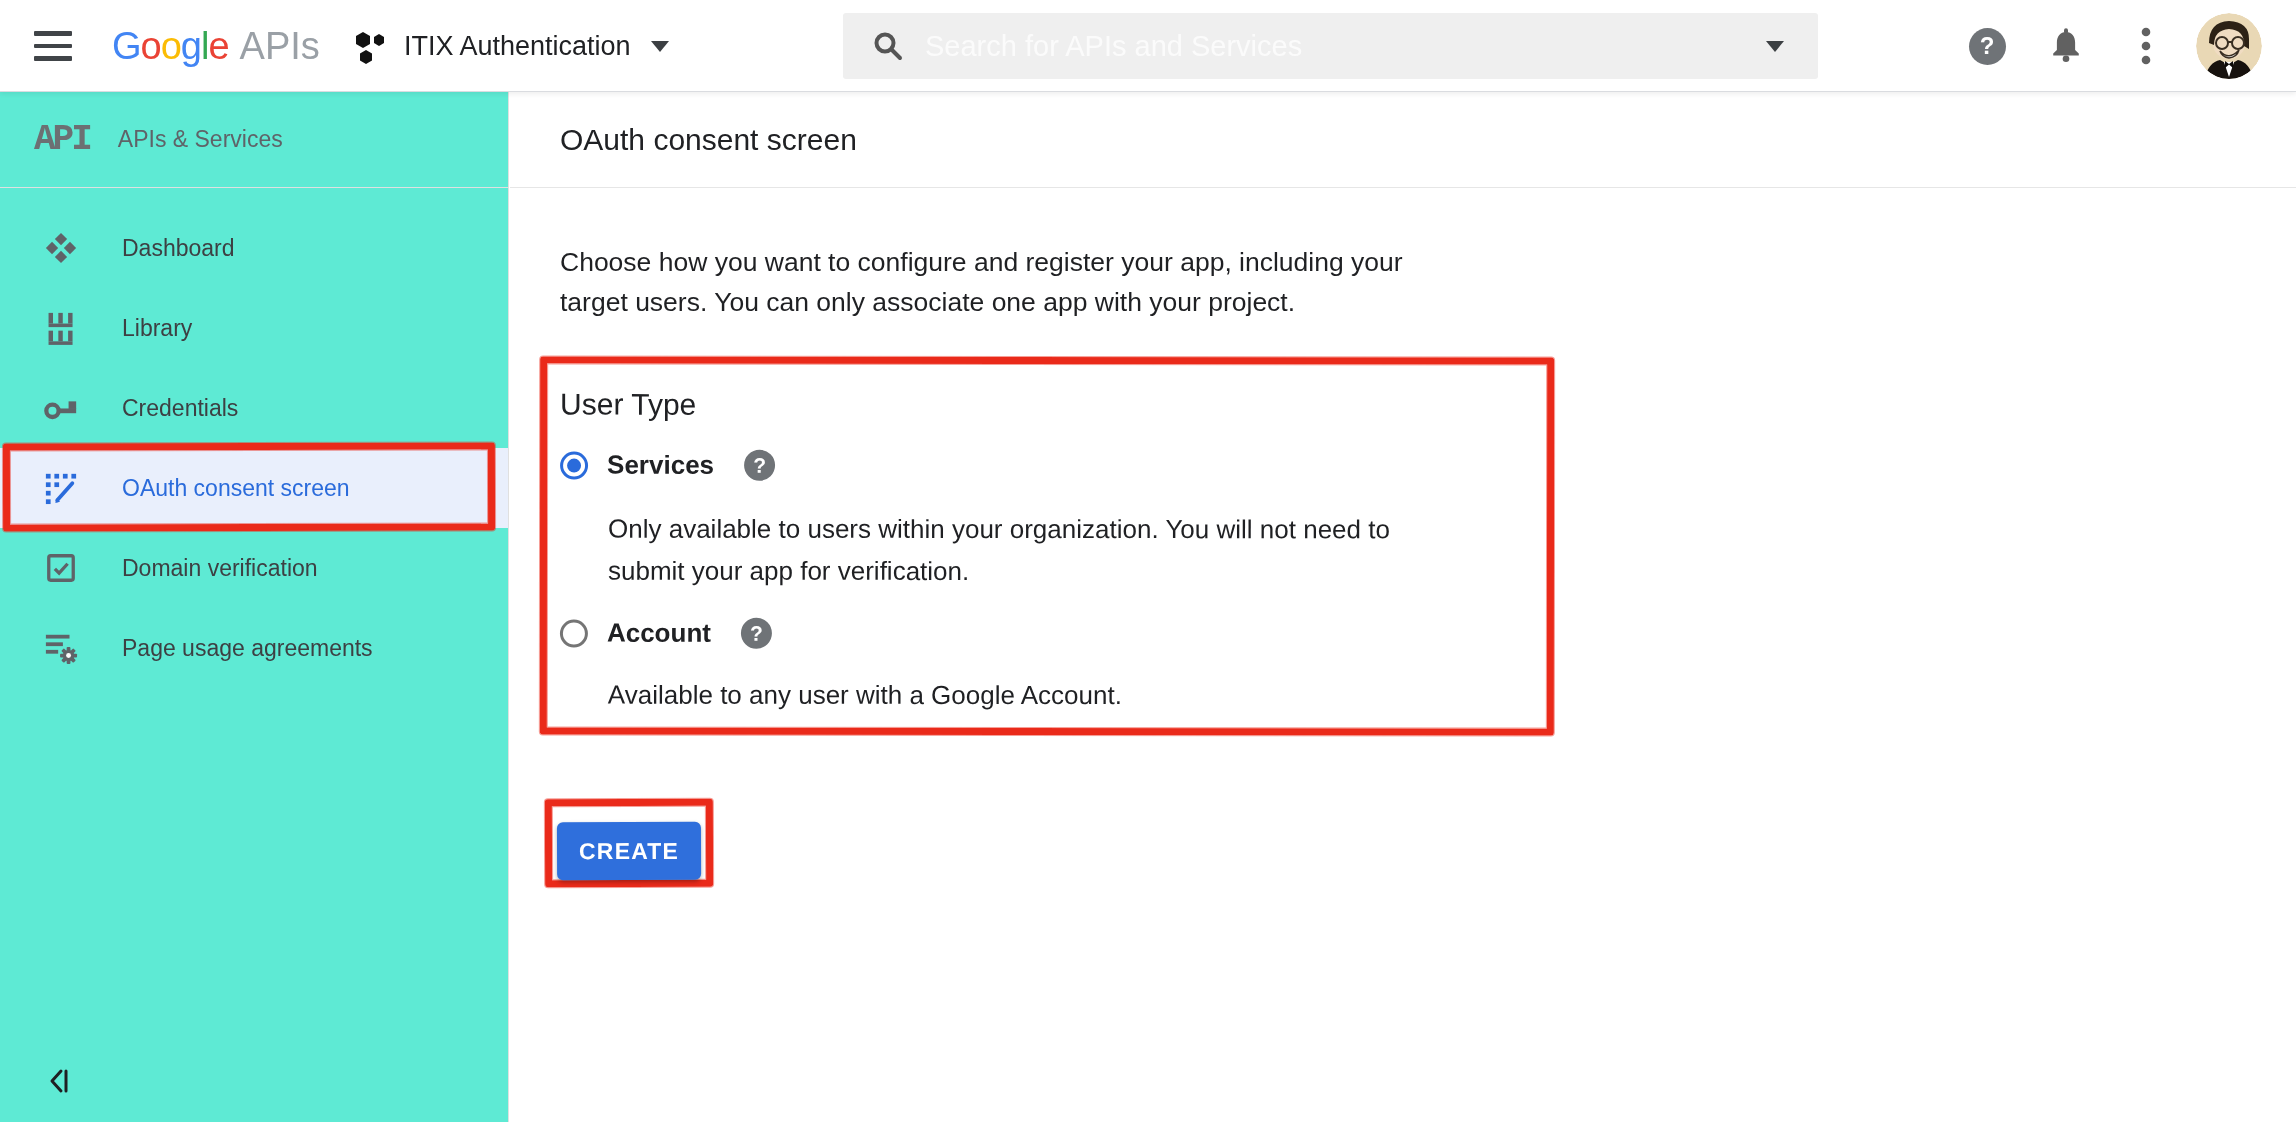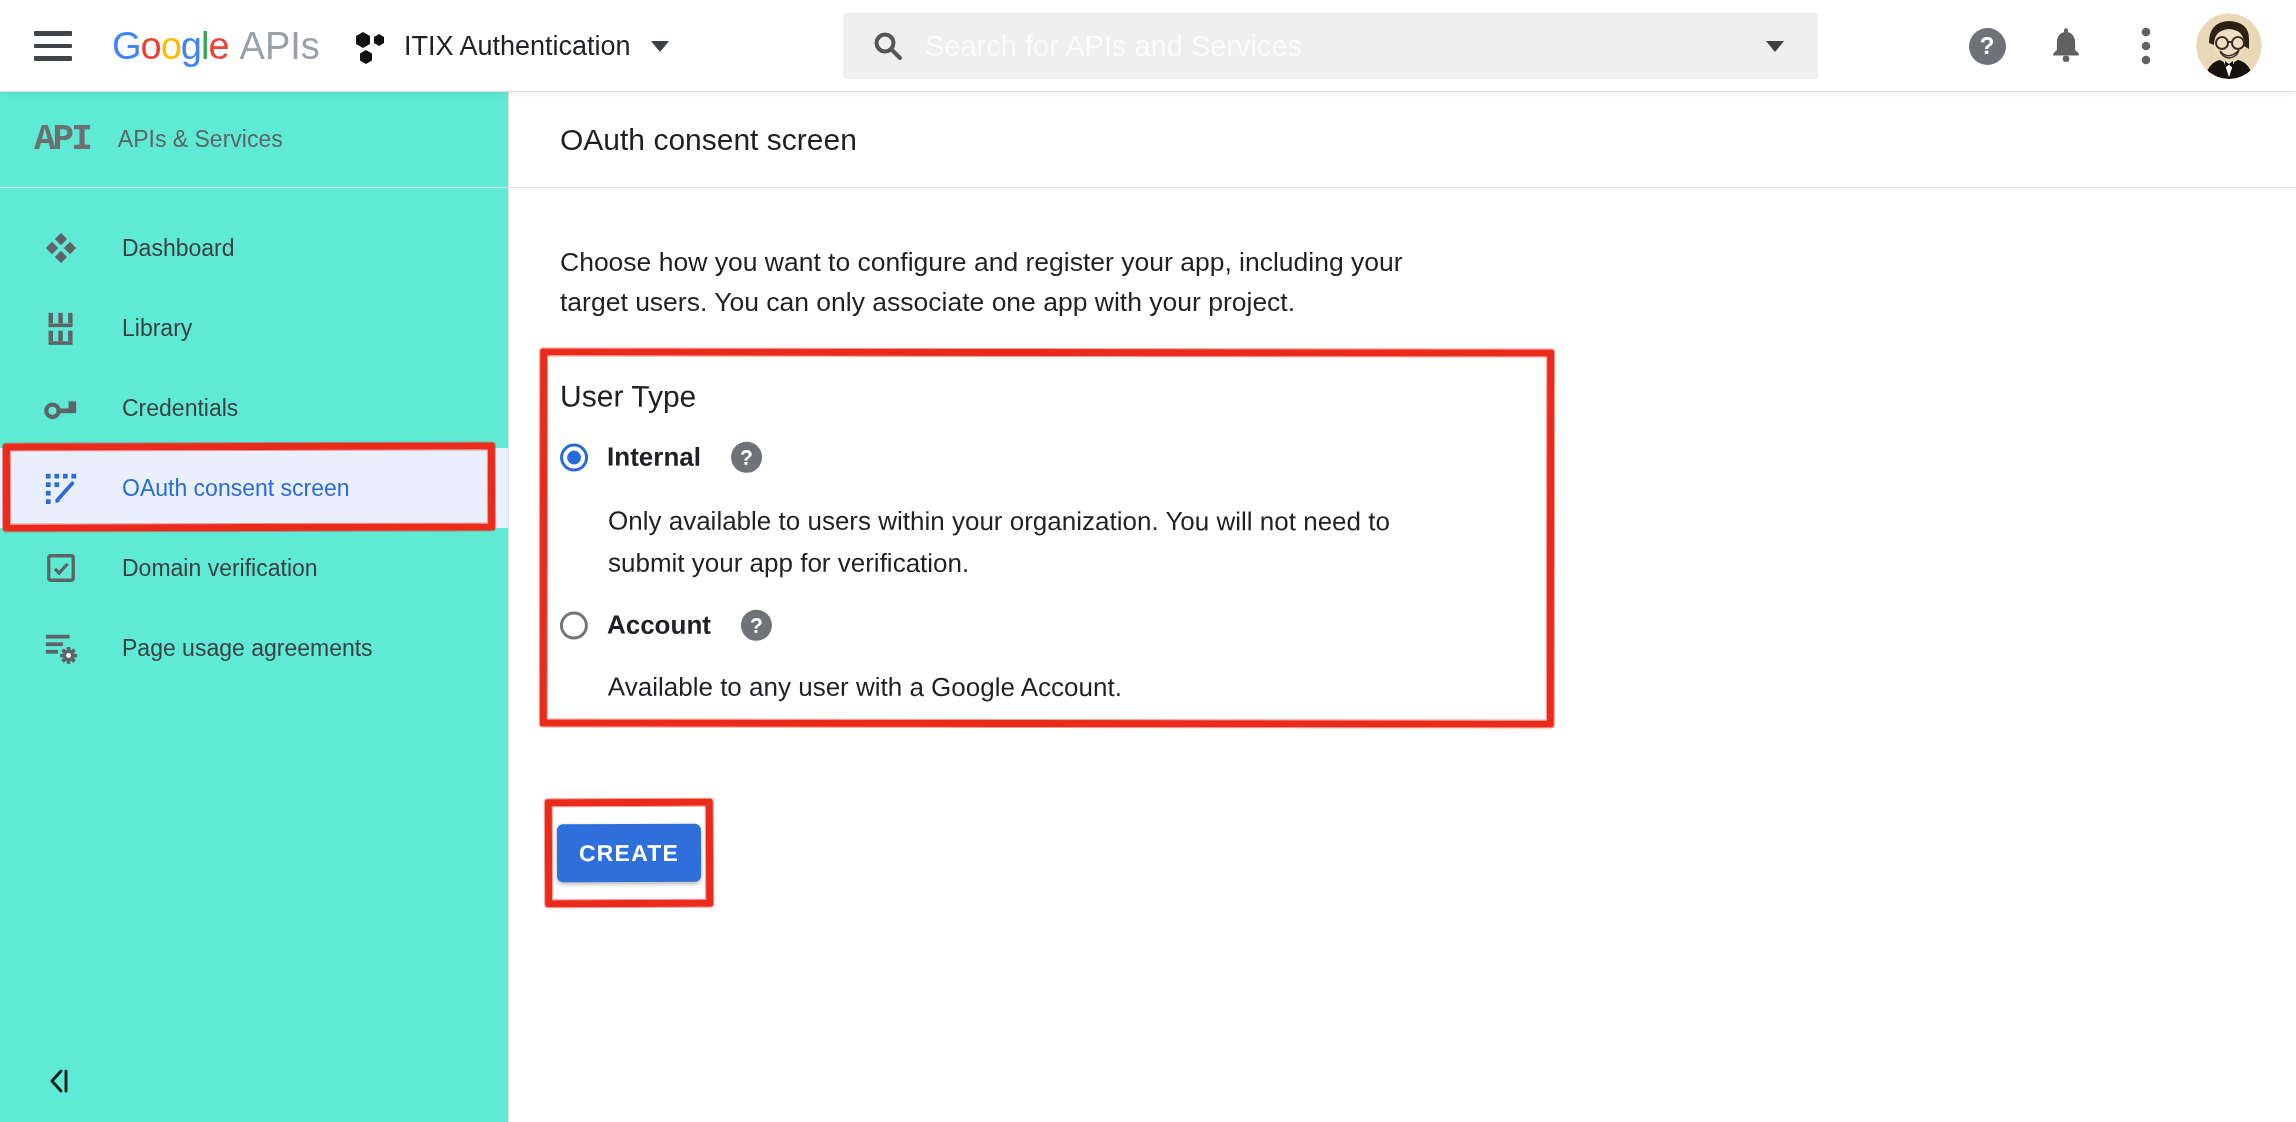--- a/index.html
+++ b/index.html
@@ -50,35 +50,35 @@
   .collapse-btn { position:absolute; left:46px; bottom:26px; background:none; border:none; cursor:pointer; }
   
   .main { position:absolute; top:92px; left:510px; right:0; bottom:0; background:#fff; }
   .main-header { height:96px; border-bottom:1px solid #e6e6e6; display:flex; align-items:center; }
   .main-title { margin-left:50px; font-size:30px; font-weight:400; color:#202124; }
   .intro { position:absolute; left:50px; top:150px; font-size:26.5px; line-height:40px; color:#1f2023; }
   
   .anno { border:7px solid #ea2a1a; border-radius:3px; box-shadow:0 0 0 1px rgba(234,42,26,0.45),
     inset 0 0 0 1px rgba(234,42,26,0.45); }
   .anno-sidebar { position:absolute; left:3px; top:351px; width:492px; height:88px; pointer-events:none; transform:rotate(-0.12deg); }
-  .usertype-box { position:absolute; left:30px; top:257px; width:1014px; height:378px; transform:rotate(0.05deg); }
+  .usertype-box { position:absolute; left:30px; top:265px; width:1014px; height:378px; transform:rotate(0.05deg); }
   .ut-heading { position:absolute; left:13px; top:24px; font-size:30px; color:#202124; }
   .opt-row { position:absolute; left:13px; display:flex; align-items:center; }
   .opt-row-1 { top:86px; } .opt-row-2 { top:254px; }
   .radio { width:28px; height:28px; border-radius:50%; border:3px solid #757575; background:#fff; position:relative; cursor:pointer; flex:none; }
   .radio.checked { border-color:#2a6bdb; }
   .radio.checked::after { content:""; position:absolute; left:4px; top:4px; width:14px; height:14px;
     border-radius:50%; background:#2a6bdb; }
   .opt-label { margin-left:19px; font-size:26px; font-weight:bold; color:#202124; }
   .opt-help { margin-left:30px; width:31px; height:31px; border-radius:50%; background:#6f7377; color:#fff;
     font-size:21px; font-weight:bold; display:flex; align-items:center; justify-content:center; cursor:pointer; }
   .opt-desc { position:absolute; left:61px; font-size:26px; line-height:42px; color:#1f2023; }
   .opt-desc-1 { top:144px; } .opt-desc-2 { top:310px; }
-  .create-anno { position:absolute; left:35px; top:707px; width:168px; height:108px; display:flex;
-    align-items:center; justify-content:center; transform:rotate(-0.2deg); }
+  .create-anno { position:absolute; left:35px; top:707px; width:168px; height:88px; display:flex;
+    align-items:flex-end; justify-content:center; transform:rotate(-0.2deg); }
   .create-btn { width:144px; height:58px; background:#2f6fdc; color:#fff; border:none; border-radius:6px;
     font-size:23px; font-weight:bold; letter-spacing:1.2px; cursor:pointer;
     box-shadow:0 2px 4px rgba(0,0,0,0.3); font-family:"Liberation Sans","DejaVu Sans",sans-serif; }
   svg { display:block; }
 </style>
 </head>
 <body>
 
 <div class="page">
 
@@ -285,21 +285,21 @@
     <div class="intro">
       <div>Choose how you want to configure and register your app, including your</div>
       <div>target users. You can only associate one app with your project.</div>
     </div>
 
     <div class="anno usertype-box">
       <div class="ut-heading">User Type</div>
 
       <div class="opt-row opt-row-1">
         <span class="radio checked"></span>
-        <span class="opt-label">Internal</span>
+        <span class="opt-label">Services</span>
         <span class="opt-help">?</span>
       </div>
       <div class="opt-desc opt-desc-1">
         <div>Only available to users within your organization. You will not need to</div>
         <div>submit your app for verification.</div>
       </div>
 
       <div class="opt-row opt-row-2">
         <span class="radio"></span>
         <span class="opt-label">Account</span>

